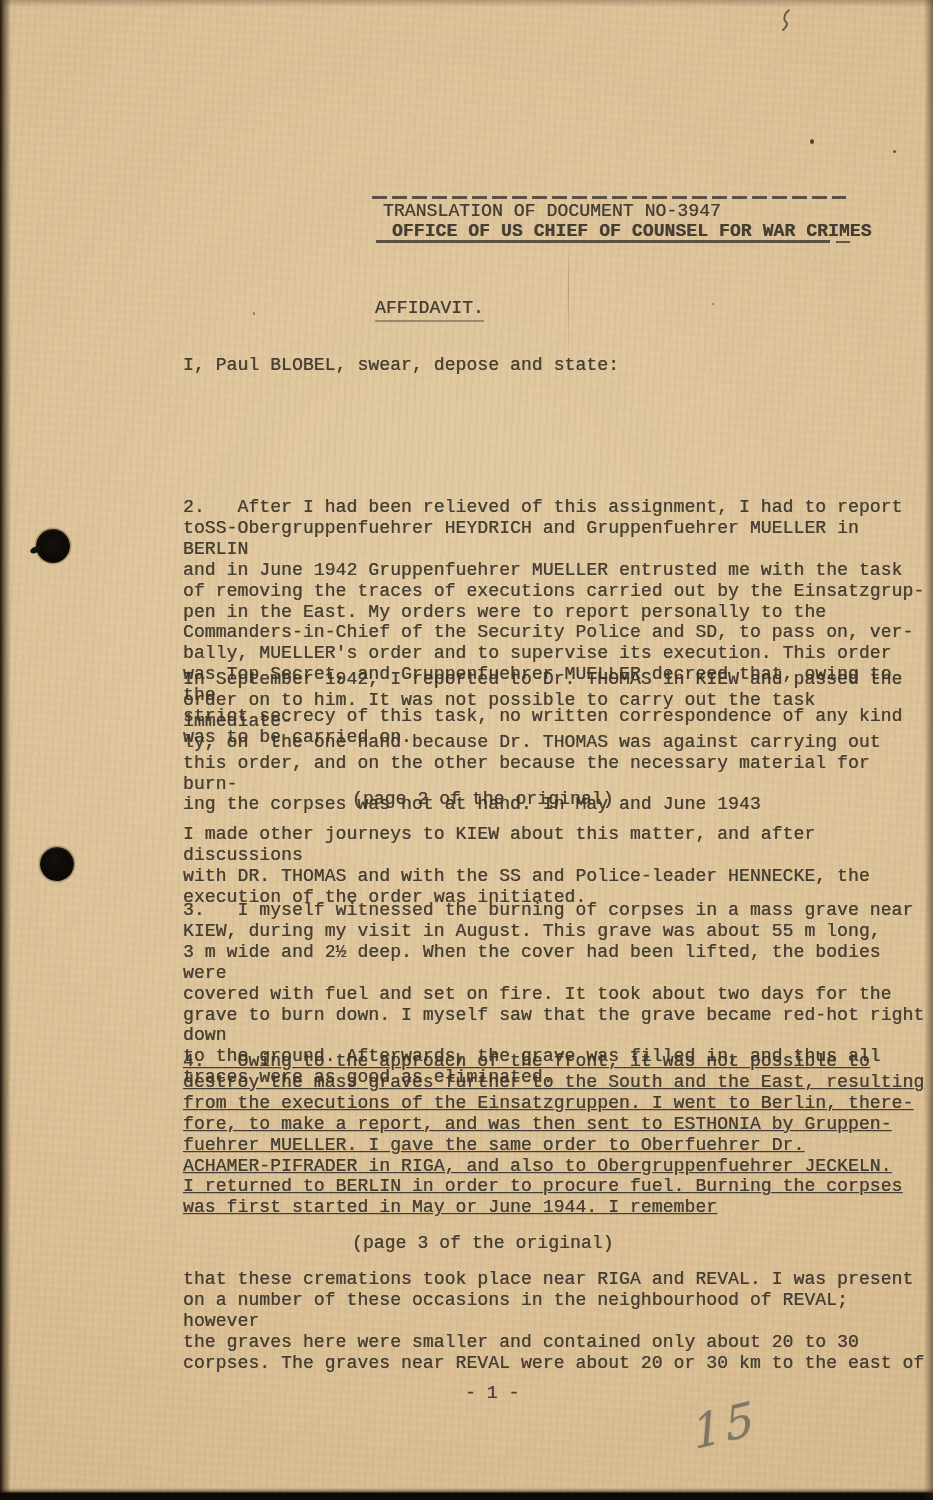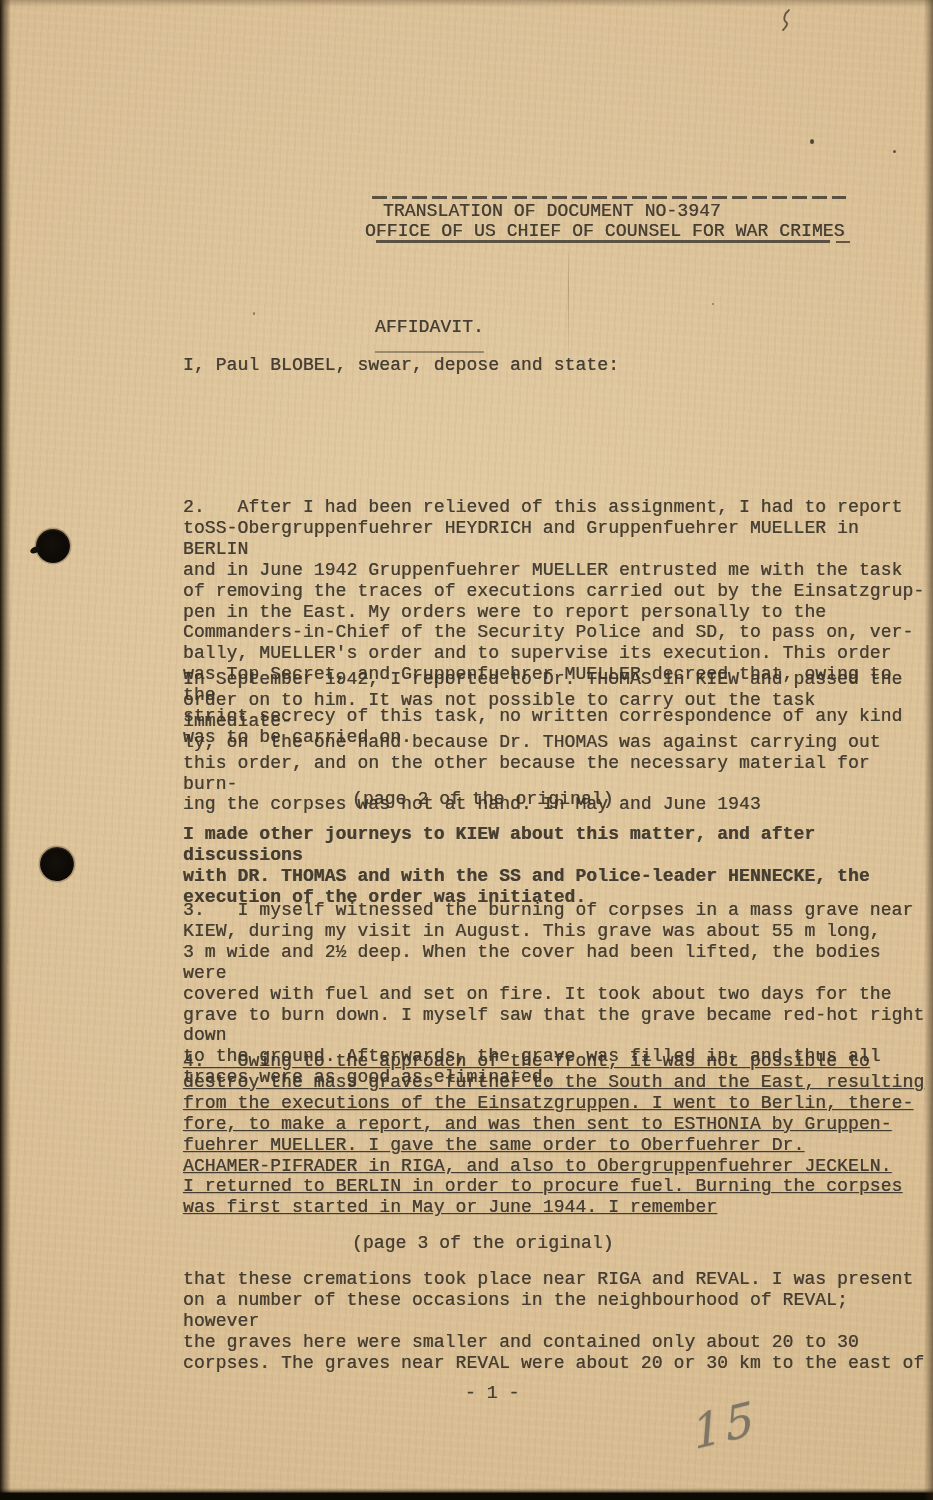--- a/index.html
+++ b/index.html
@@ -38,44 +38,43 @@
     text-shadow:0.4px 0.4px 0.6px rgba(55,48,38,0.55), -0.2px 0 0.4px rgba(55,48,38,0.35);
     opacity:0.93;
   }
 
   .stamp-topline{
     position:absolute;left:372px;top:196px;width:474px;height:3px;
     background:repeating-linear-gradient(90deg,#433d33 0 15px,rgba(0,0,0,0) 15px 20px);
     opacity:0.85;
   }
   .stamp-line1{left:383px;top:201px;}
-  .stamp-line2{left:365px;top:221px;}
+  .stamp-line2{left:392px;top:221px;font-weight:bold;}
   .stamp-underline{
     position:absolute;left:376px;top:240px;width:454px;height:2.6px;
     background:#433d33;opacity:0.85;
   }
   .stamp-underline-dash{
     position:absolute;left:836px;top:241px;width:14px;height:2.4px;
     background:#433d33;opacity:0.8;
   }
 
   .doc-title{left:375px;top:298px;}
   .doc-title span{
     display:inline-block;
     border-bottom:2px solid rgba(60,53,43,0.45);
-    padding-bottom:13px;
-    margin-top:19px;
+    padding-bottom:1px;
   }
 
   .blk-intro{left:183px;top:355px;}
   .blk-p1{left:183px;top:395px;}
   .blk-p2{left:183px;top:454px;margin-top:43px;}
   .blk-p3{left:183px;top:669px;}
   .blk-note2{left:352px;top:789px;text-align:right;}
-  .blk-p4{left:183px;top:824px;font-weight:bold;}
+  .blk-p4{left:183px;top:824px;}
   .blk-p5{left:183px;top:900px;font-family:Liberation Mono, monospace;}
   .blk-p6{left:183px;top:1051px;text-decoration:underline;}
   .blk-note3{left:352px;top:1233px;}
   .blk-p7{left:183px;top:1269px;}
   .blk-footer{left:465px;top:1383px;}
 
   .hole{
     position:absolute;width:34px;height:34px;border-radius:50%;
     background:radial-gradient(circle at 45% 45%, #14100b 0%, #0c0906 70%, #070503 100%);
     box-shadow:0 0 0 1.5px rgba(90,72,48,0.35), inset 0 1px 2px rgba(255,240,210,0.15);

